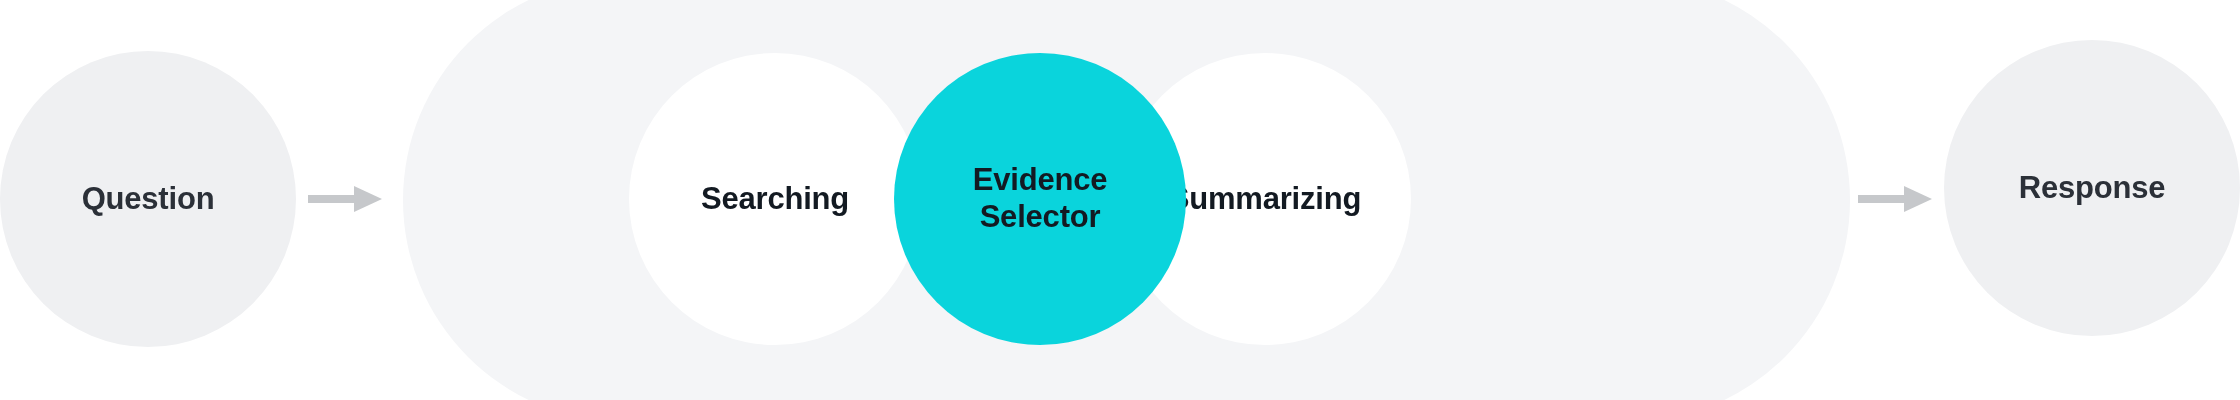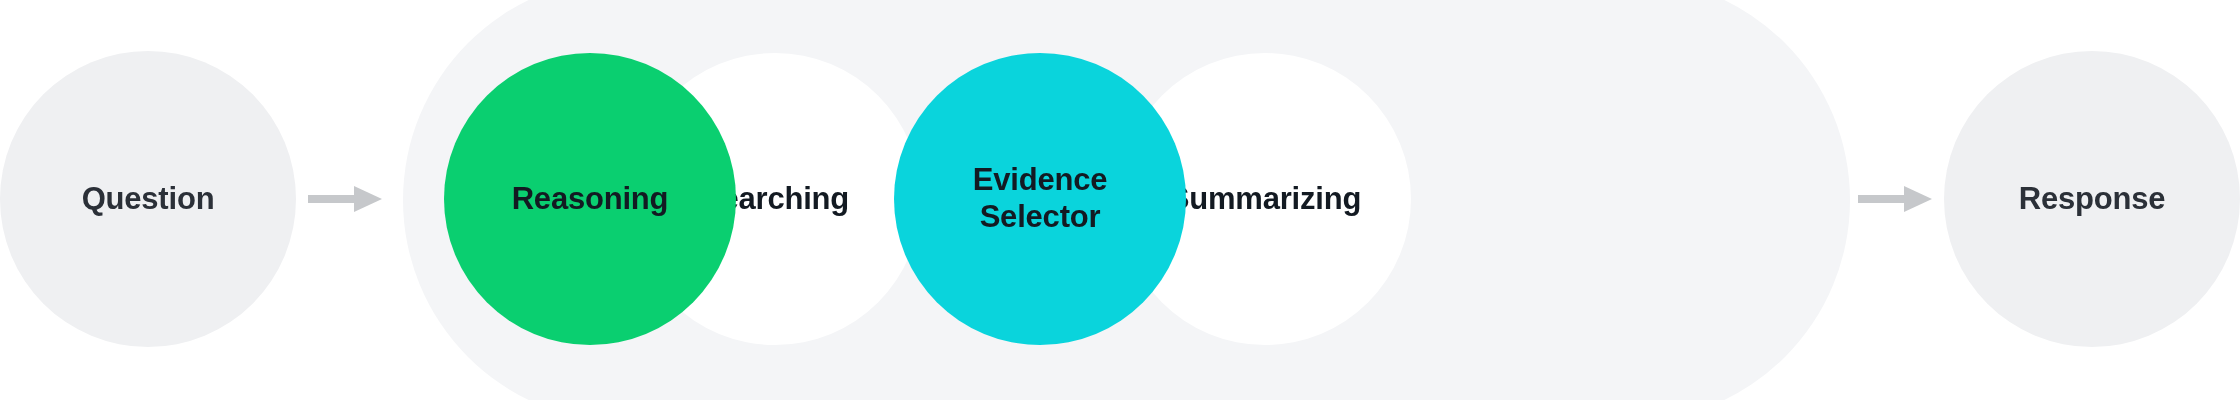--- a/index.html
+++ b/index.html
@@ -77,21 +77,21 @@
     font-size: 31px;
   }
 
   
   #node-question   { left: 0px;    top: 51px; }
   #node-reasoning  { left: 444px;  top: 53px; }
   #node-searching  { left: 629px;  top: 53px; }
   #node-evidence   { left: 894px;  top: 53px; }
   #node-summarize  { left: 1119px; top: 53px; }
   #node-factual    { left: 1339px; top: 53px; }
-  #node-response   { left: 1944px; top: 51px; }
+  #node-response   { left: 1944px; top: 40px; }
 
   
   .arrow {
     position: absolute;
     top: 185px;
     width: 74px;
     height: 28px;
   }
   #arrow-1 { left: 308px; }
   #arrow-2 { left: 1858px; }
@@ -115,23 +115,20 @@
   </div>
 
   <div class="node plain" id="node-searching">
     <span class="node-label">Searching</span>
   </div>
 
   <div class="node plain" id="node-summarize">
     <span class="node-label">Summarizing</span>
   </div>
 
-  <div class="node stage" id="node-reasoning" style="background:#0acf70">
-    <span class="node-label">Reasoning</span>
-  </div>
 
   <div class="node stage" id="node-evidence" style="background:#0ad4dc">
     <span class="node-label">Evidence
 Selector</span>
   </div>
 
 
   <div class="arrow" id="arrow-2">
     <svg width="74" height="28" viewBox="0 0 74 28" aria-hidden="true">
       <rect x="0" y="10" width="52" height="8" fill="#c6c8cb"></rect>

